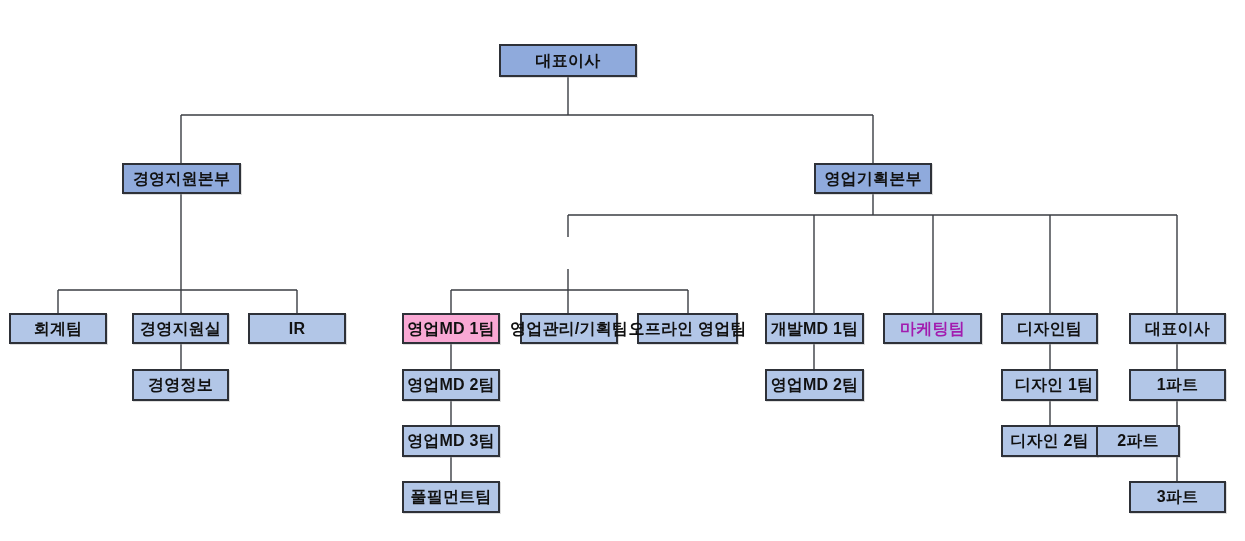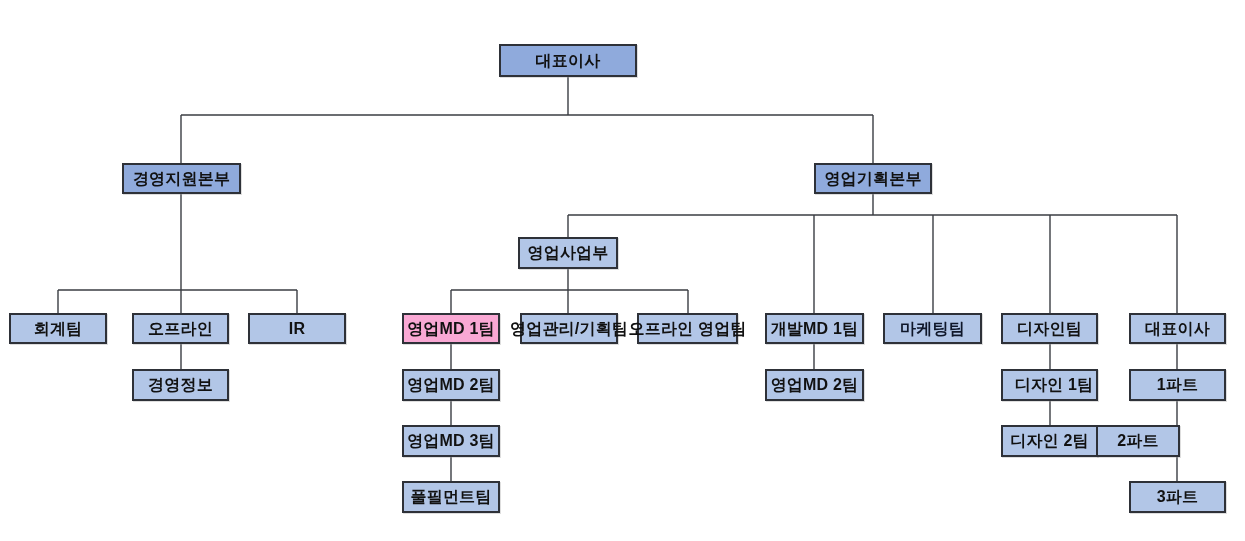--- a/index.html
+++ b/index.html
@@ -82,30 +82,27 @@
     <div class="org-node" style="left: 122px; top: 163px; width: 119px; height: 31px; background: rgb(143, 170, 220); border-color: rgb(46, 49, 56);">
       <span class="org-node-label" style="color: rgb(17, 17, 17);">경영지원본부</span>
     </div>
     <div class="org-node" style="left: 814px; top: 163px; width: 118px; height: 31px; background: rgb(143, 170, 220); border-color: rgb(46, 49, 56);">
       <span class="org-node-label" style="color: rgb(17, 17, 17);">영업기획본부</span>
     </div>
     <div class="org-node" style="left: 9px; top: 313px; width: 98px; height: 31px; background: rgb(178, 198, 231); border-color: rgb(46, 49, 56);">
       <span class="org-node-label" style="color: rgb(17, 17, 17);">회계팀</span>
     </div>
     <div class="org-node" style="left: 132px; top: 313px; width: 97px; height: 31px; background: rgb(178, 198, 231); border-color: rgb(46, 49, 56);">
-      <span class="org-node-label" style="color: rgb(17, 17, 17);">오프라인</span>
+      <span class="org-node-label" style="color: rgb(17, 17, 17);">경영지원실</span>
     </div>
     <div class="org-node" style="left: 248px; top: 313px; width: 98px; height: 31px; background: rgb(178, 198, 231); border-color: rgb(46, 49, 56);">
       <span class="org-node-label" style="color: rgb(17, 17, 17);">IR</span>
     </div>
     <div class="org-node" style="left: 132px; top: 369px; width: 97px; height: 32px; background: rgb(178, 198, 231); border-color: rgb(46, 49, 56);">
       <span class="org-node-label" style="color: rgb(17, 17, 17);">경영정보</span>
-    </div>
-    <div class="org-node" style="left: 518px; top: 237px; width: 100px; height: 32px; background: rgb(178, 198, 231); border-color: rgb(46, 49, 56);">
-      <span class="org-node-label" style="color: rgb(17, 17, 17);">영업사업부</span>
     </div>
     <div class="org-node" style="left: 402px; top: 313px; width: 98px; height: 31px; background: #f9a8d4; border-color: rgb(46, 49, 56);">
       <span class="org-node-label" style="color: rgb(17, 17, 17);">영업MD 1팀</span>
     </div>
     <div class="org-node" style="left: 520px; top: 313px; width: 98px; height: 31px; background: rgb(178, 198, 231); border-color: rgb(46, 49, 56);">
       <span class="org-node-label" style="color: rgb(17, 17, 17);">영업관리/기획팀</span>
     </div>
     <div class="org-node" style="left: 637px; top: 313px; width: 101px; height: 31px; background: rgb(178, 198, 231); border-color: rgb(46, 49, 56);">
       <span class="org-node-label" style="color: rgb(17, 17, 17);">오프라인 영업팀</span>
     </div>
@@ -118,21 +115,21 @@
     <div class="org-node" style="left: 402px; top: 481px; width: 98px; height: 32px; background: rgb(178, 198, 231); border-color: rgb(46, 49, 56);">
       <span class="org-node-label" style="color: rgb(17, 17, 17);">풀필먼트팀</span>
     </div>
     <div class="org-node" style="left: 765px; top: 313px; width: 99px; height: 31px; background: rgb(178, 198, 231); border-color: rgb(46, 49, 56);">
       <span class="org-node-label" style="color: rgb(17, 17, 17);">개발MD 1팀</span>
     </div>
     <div class="org-node" style="left: 765px; top: 369px; width: 99px; height: 32px; background: rgb(178, 198, 231); border-color: rgb(46, 49, 56);">
       <span class="org-node-label" style="color: rgb(17, 17, 17);">영업MD 2팀</span>
     </div>
     <div class="org-node" style="left: 883px; top: 313px; width: 99px; height: 31px; background: rgb(178, 198, 231); border-color: rgb(46, 49, 56);">
-      <span class="org-node-label" style="color: #0f172a;">마케팅팀</span>
+      <span class="org-node-label" style="color: #a21caf;">마케팅팀</span>
     </div>
     <div class="org-node" style="left: 1001px; top: 313px; width: 97px; height: 31px; background: rgb(178, 198, 231); border-color: rgb(46, 49, 56);">
       <span class="org-node-label" style="color: rgb(17, 17, 17);">디자인팀</span>
     </div>
     <div class="org-node" style="left: 1001px; top: 369px; width: 97px; height: 32px; background: rgb(178, 198, 231); border-color: rgb(46, 49, 56);">
       <span class="org-node-label" style="color: rgb(17, 17, 17); padding-left: 9px;">디자인 1팀</span>
     </div>
     <div class="org-node" style="left: 1001px; top: 425px; width: 97px; height: 32px; background: rgb(178, 198, 231); border-color: rgb(46, 49, 56);">
       <span class="org-node-label" style="color: rgb(17, 17, 17);">디자인 2팀</span>
     </div>

